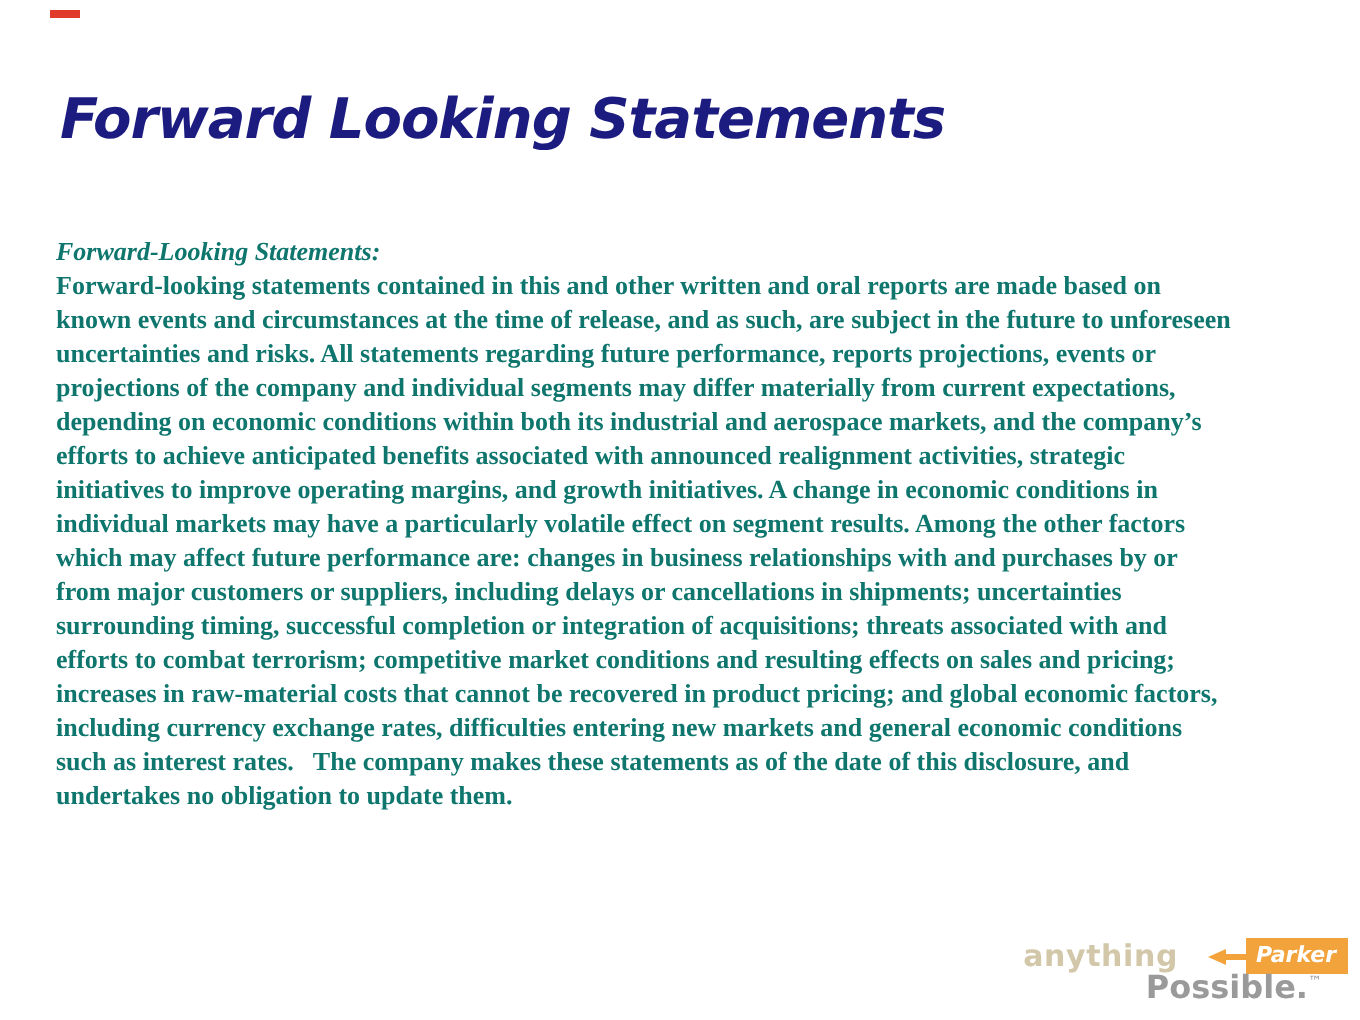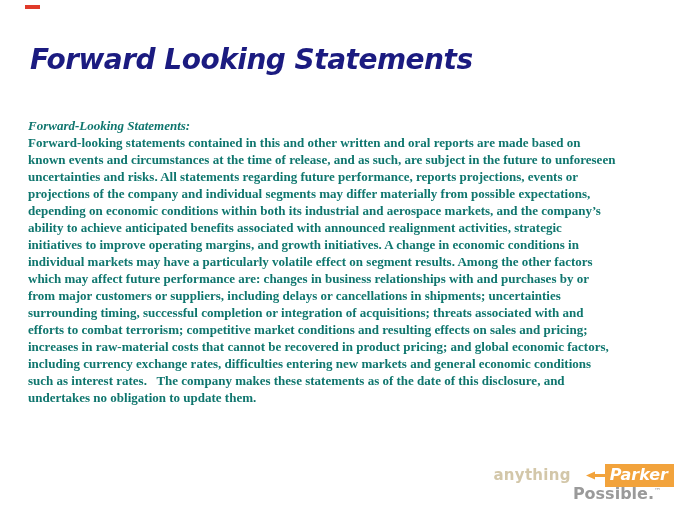--- a/index.html
+++ b/index.html
@@ -57,21 +57,21 @@
     font-size: 15px;
     letter-spacing: 0.3px;
     line-height: 1;
     margin-right: 15px;
   }
   .parker-arrow { display: block; margin-right: -1px; }
   .parker-box {
     display: inline-block;
     font-style: italic;
     font-weight: bold;
-    font-size: 16px;
+    font-size: 11px;
     line-height: 1;
     padding: 3px 6px 4px 5px;
     color: #ffffff;
   }
   .logo-row-bottom {
     margin-top: -1px;
     margin-right: 13px;
     font-weight: bold;
     font-size: 16px;
     line-height: 1;
@@ -90,23 +90,23 @@
   <div class="corner-accent" style="background: rgb(224, 58, 42);"></div>
 
   <h1 class="slide-title" style="color: rgb(27, 27, 128);">Forward Looking Statements</h1>
 
   <div class="body-block">
     <div class="body-heading">Forward-Looking Statements:</div>
     <div>
         <div class="body-line">Forward-looking statements contained in this and other written and oral reports are made based on</div>
         <div class="body-line">known events and circumstances at the time of release, and as such, are subject in the future to unforeseen</div>
         <div class="body-line">uncertainties and risks. All statements regarding future performance, reports projections, events or</div>
-        <div class="body-line">projections of the company and individual segments may differ materially from possible expectations,</div>
+        <div class="body-line">projections of the company and individual segments may differ materially from current expectations,</div>
         <div class="body-line">depending on economic conditions within both its industrial and aerospace markets, and the company’s</div>
-        <div class="body-line">ability to achieve anticipated benefits associated with announced realignment activities, strategic</div>
+        <div class="body-line">efforts to achieve anticipated benefits associated with announced realignment activities, strategic</div>
         <div class="body-line">initiatives to improve operating margins, and growth initiatives. A change in economic conditions in</div>
         <div class="body-line">individual markets may have a particularly volatile effect on segment results. Among the other factors</div>
         <div class="body-line">which may affect future performance are: changes in business relationships with and purchases by or</div>
         <div class="body-line">from major customers or suppliers, including delays or cancellations in shipments; uncertainties</div>
         <div class="body-line">surrounding timing, successful completion or integration of acquisitions; threats associated with and</div>
         <div class="body-line">efforts to combat terrorism; competitive market conditions and resulting effects on sales and pricing;</div>
         <div class="body-line">increases in raw-material costs that cannot be recovered in product pricing; and global economic factors,</div>
         <div class="body-line">including currency exchange rates, difficulties entering new markets and general economic conditions</div>
         <div class="body-line">such as interest rates.   The company makes these statements as of the date of this disclosure, and</div>
         <div class="body-line">undertakes no obligation to update them.</div>

